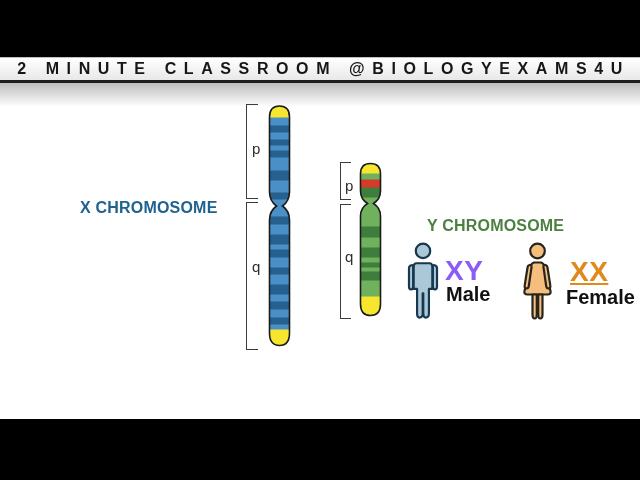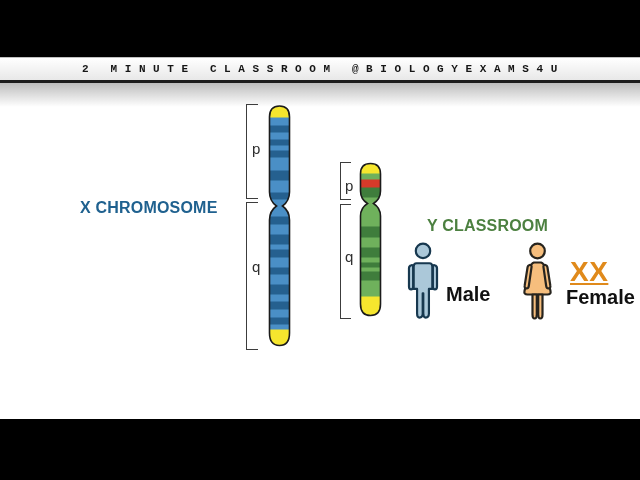--- a/index.html
+++ b/index.html
@@ -6,21 +6,21 @@
   .frame{position:relative;width:640px;height:480px;overflow:hidden;background:#000;
          font-family:"Liberation Sans",sans-serif;}
   .bar{position:absolute;left:0;width:640px;background:#000;}
   .bar.top{top:0;height:57px;}
   .bar.bottom{top:419px;height:61px;}
   .content-bg{position:absolute;left:0;top:83px;width:640px;height:336px;background:#ffffff;}
   .banner{position:absolute;left:0;top:57px;width:640px;height:22px;
           background:linear-gradient(#ffffff,#e8e8e8);
           border-top:1px solid #c0c0c0;border-bottom:3px solid #1d1d1d;
           display:flex;align-items:center;justify-content:center;}
-  .banner span{font-family:Liberation Mono, monospace;font-weight:bold;font-size:11px;
+  .banner span{font-family:Liberation Sans, sans-serif;font-weight:bold;font-size:16px;
           letter-spacing:7.6px;color:#161616;white-space:nowrap;padding-left:7px;}
   .shade{position:absolute;left:0;top:83px;width:640px;height:24px;
           background:linear-gradient(rgba(0,0,0,0.26),rgba(0,0,0,0));}
   .abs{position:absolute;}
   .chrom-label{font-weight:bold;font-size:16px;letter-spacing:0.2px;white-space:nowrap;}
   .x-label{left:80px;top:199px;}
   .y-label{left:427px;top:217px;}
   .bracket{border:0 solid #3c3c3c;border-left-width:1.5px;border-top-width:1.5px;border-bottom-width:1.5px;}
   .bx-p{left:246px;top:104px;width:11px;height:93px;}
   .bx-q{left:246px;top:202px;width:11px;height:146px;}
@@ -117,31 +117,31 @@
         <rect x="0" y="96.5" width="27" height="5.5" fill="#6FB15C"></rect>
         <rect x="0" y="101.5" width="27" height="5.5" fill="#3F7D3C"></rect>
         <rect x="0" y="106.5" width="27" height="4.5" fill="#6FB15C"></rect>
         <rect x="0" y="110.5" width="27" height="9.5" fill="#3F7D3C"></rect>
         <rect x="0" y="119.5" width="27" height="16.5" fill="#6FB15C"></rect>
         <rect x="0" y="135.5" width="27" height="20.5" fill="#F6E62E"></rect>
       </g>
     <path d="M3.5 13 Q3.5 2.5 13.5 2.5 Q23.5 2.5 23.5 13 L23.5 30 Q23.5 38 16.5 42.5 Q23.5 47 23.5 55 L23.5 143 Q23.5 154.5 13.5 154.5 Q3.5 154.5 3.5 143 L3.5 55 Q3.5 47 10.5 42.5 Q3.5 38 3.5 30 Z" fill="none" stroke="#1b1b1b" stroke-width="1.6"></path>
   </svg>
 
-  <div class="abs chrom-label y-label" style="color: rgb(76, 128, 64);">Y CLASSROOM</div>
+  <div class="abs chrom-label y-label" style="color: rgb(76, 128, 64);">Y CHROMOSOME</div>
 
   <svg class="abs" style="left:403px;top:242px;" width="40" height="79" viewBox="0 0 40 80">
     <g stroke-width="2.2" stroke-linejoin="round" fill="#ABC8D9" stroke="#17384F">
       <circle cx="20" cy="9" r="7.3"></circle>
       <path d="M13.5 21.5 H26.5 Q29.5 21.5 29.5 25 V47.5 H26 V72.5 Q26 76.5 22.8 76.5 Q20.3 76.5 20.3 72.5 V52 H19.7 V72.5 Q19.7 76.5 16.4 76.5 Q14 76.5 14 72.5 V47.5 H10.5 V25 Q10.5 21.5 13.5 21.5 Z"></path>
       <path d="M8.2 23.5 Q10 22.8 10 25 V45 Q10 48 7.9 48 Q5.8 48 5.8 45 V26.5 Q5.8 24.2 8.2 23.5 Z"></path>
       <path d="M31.8 23.5 Q30 22.8 30 25 V45 Q30 48 32.1 48 Q34.2 48 34.2 45 V26.5 Q34.2 24.2 31.8 23.5 Z"></path>
     </g>
   </svg>
-  <div class="abs karyotype male-k" style="color: #ffffff;">XY</div>
+  <div class="abs karyotype male-k" style="color: #8b5cf6;">XY</div>
   <div class="abs sex-label male-l">Male</div>
 
   <svg class="abs" style="left:515px;top:242px;" width="45" height="80" viewBox="0 0 45 80">
     <g stroke-width="2.2" stroke-linejoin="round" fill="#F6BE7D" stroke="#27241E">
       <circle cx="22.5" cy="9" r="7.3"></circle>
       <path d="M19 20.5 H26 Q29 21.5 30 26 L35.5 49 Q36.3 52.5 32.5 52.5 H12.5 Q8.7 52.5 9.5 49 L15 26 Q16 21.5 19 20.5 Z"></path>
       <path d="M17.5 52.5 H21.8 V72.5 Q21.8 76.5 19.6 76.5 Q17.5 76.5 17.5 72.5 Z"></path>
       <path d="M23.2 52.5 H27.5 V72.5 Q27.5 76.5 25.4 76.5 Q23.2 76.5 23.2 72.5 Z"></path>
       <path d="M14.5 23 Q16.3 22.4 16.6 24.6 L13.8 44 Q13.4 46.8 11.3 46.4 Q9.2 46 9.7 43.4 L12.6 25 Q12.9 23.5 14.5 23 Z"></path>
       <path d="M30.5 23 Q28.7 22.4 28.4 24.6 L31.2 44 Q31.6 46.8 33.7 46.4 Q35.8 46 35.3 43.4 L32.4 25 Q32.1 23.5 30.5 23 Z"></path>

